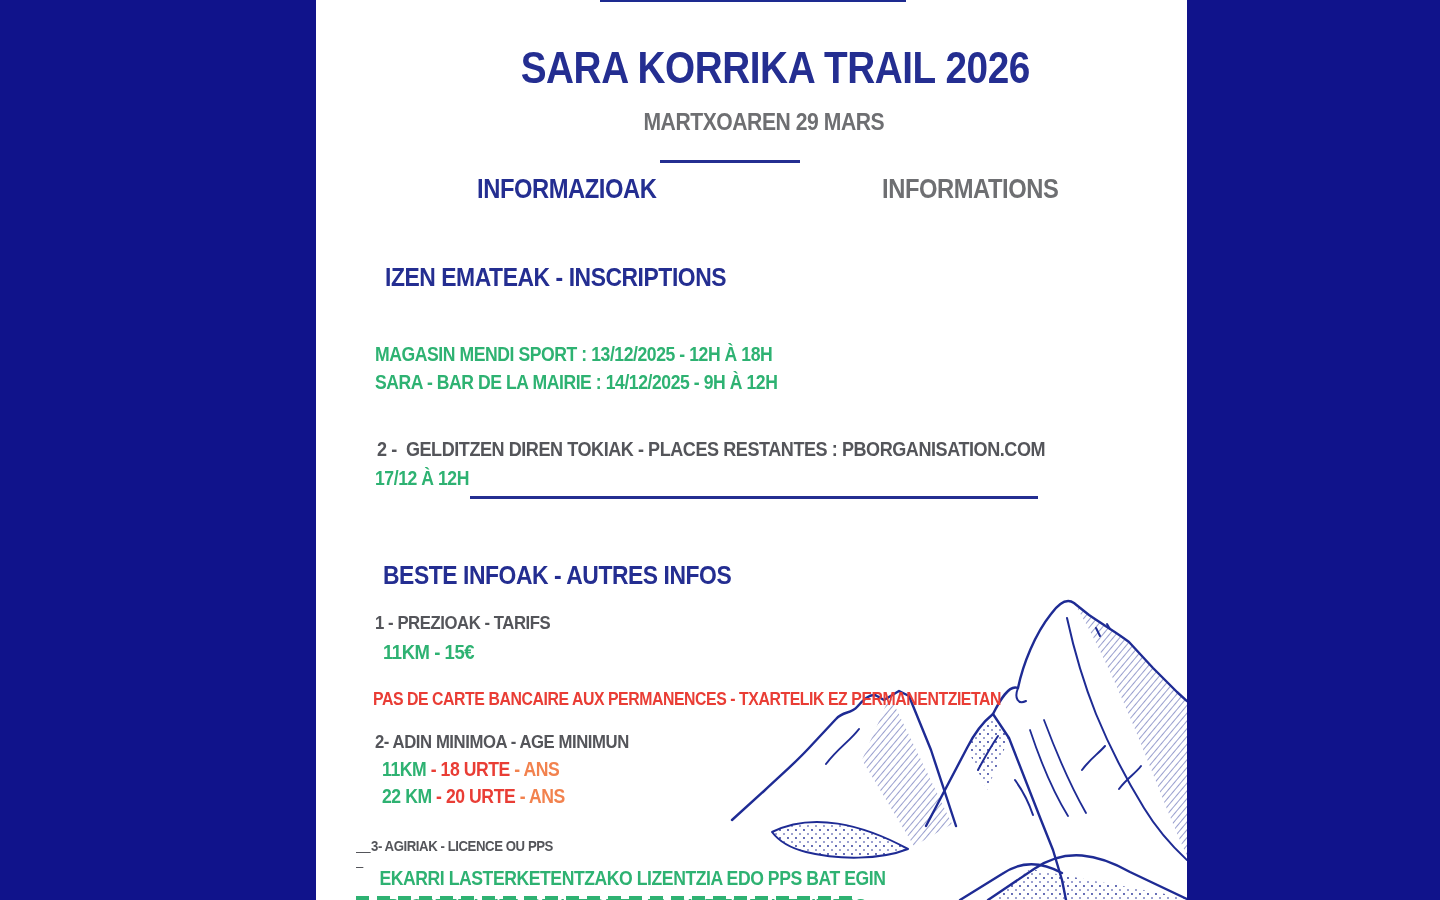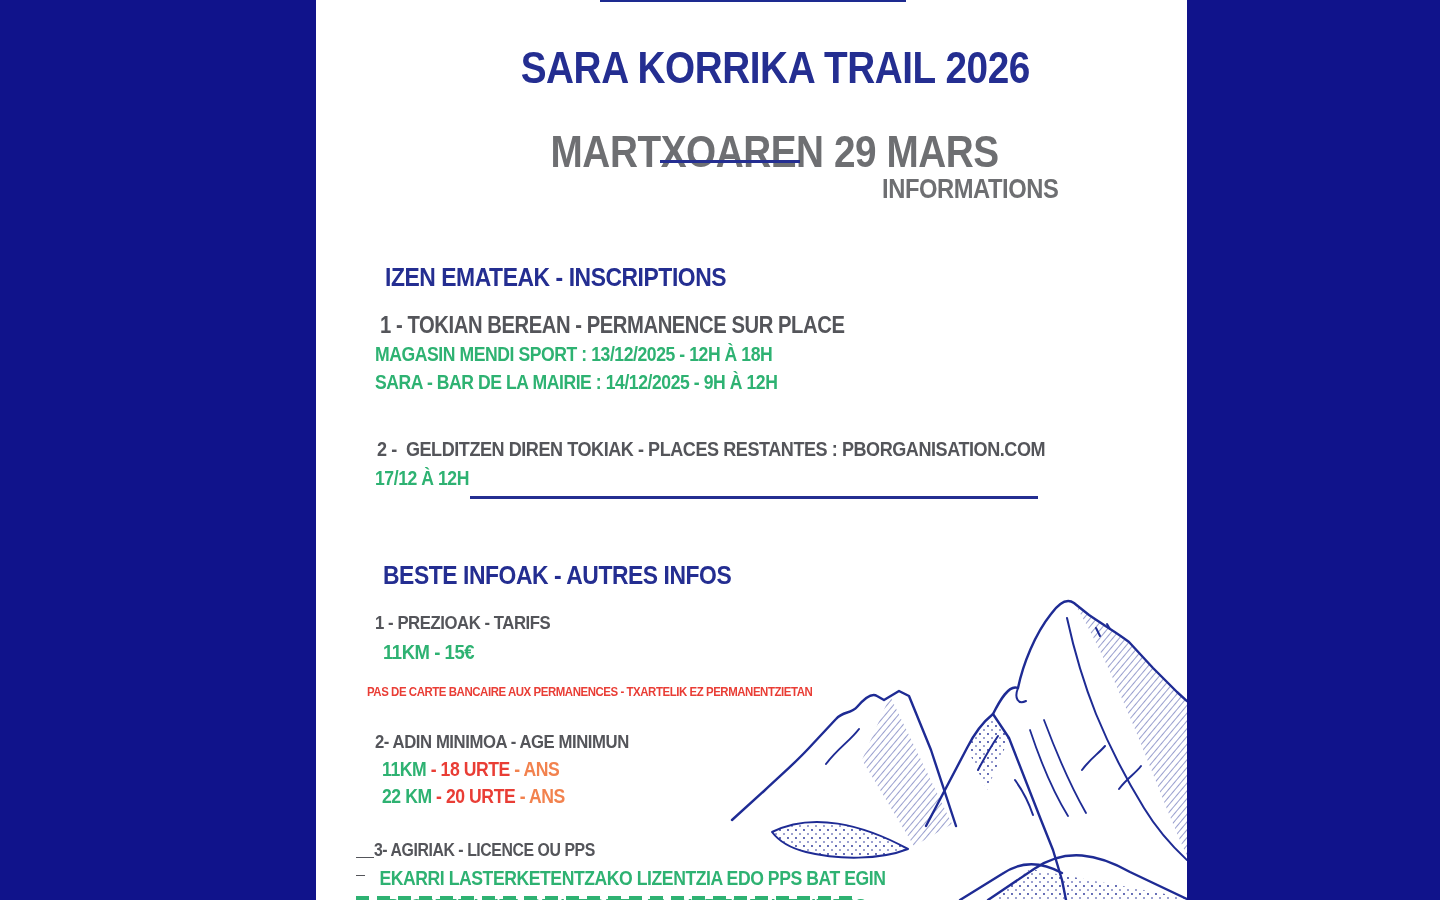--- a/index.html
+++ b/index.html
@@ -36,36 +36,36 @@
 <div class="bar bar-right"></div>
 
 <div class="panel">
 
   <div class="top-edge"></div>
 
   <div class="line center navy" style="top:2px;font-size:44px;">
     <span class="cond">SARA KORRIKA TRAIL 2026</span>
   </div>
 
-  <div class="line center gray-m" style="top:86px;font-size:44px;">
+  <div class="line center gray-m" style="top:86px;font-size:24px;">
     <span class="cond">MARTXOAREN 29 MARS</span>
   </div>
 
+  <div class="line navy" style="left:133px;top:149px;font-size:27px;">
+    <span class="cond">INFORMAZIOAK</span>
+  </div>
   <div class="rule" style="left:344px;top:160px;width:140px;height:3px;"></div>
   <div class="line navy" style="left:42px;top:238px;font-size:26px;">
     <span class="cond">IZEN EMATEAK - INSCRIPTIONS</span>
   </div>
 
   <div class="line gray-m" style="left:538px;top:149px;font-size:27px;">
     <span class="cond">INFORMATIONS</span>
   </div>
 
-  <div class="line gray-d" style="left:40px;top:291px;font-size:23px;">
-    <span class="cond">1 - TOKIAN BEREAN - PERMANENCE SUR PLACE</span>
-  </div>
   <div class="line green" style="left:39px;top:324px;font-size:20px;text-align:center;">
     <span class="cond">MAGASIN MENDI SPORT : 13/12/2025 - 12H À 18H</span>
   </div>
   <div class="line green" style="left:39px;top:352px;font-size:20px;">
     <span class="cond">SARA - BAR DE LA MAIRIE : 14/12/2025 - 9H À 12H</span>
   </div>
 
   <div class="line gray-d" style="left:40px;top:418px;font-size:20.5px;">
     <span class="cond">2 -  GELDITZEN DIREN TOKIAK - PLACES RESTANTES : PBORGANISATION.COM</span>
   </div>
@@ -78,35 +78,35 @@
   <div class="line navy" style="left:40px;top:536px;font-size:26px;">
     <span class="cond">BESTE INFOAK - AUTRES INFOS</span>
   </div>
 
   <div class="line gray-d" style="left:40px;top:594px;font-size:19px;">
     <span class="cond">1 - PREZIOAK - TARIFS</span>
   </div>
   <div class="line green" style="left:46px;top:620px;font-size:21px;">
     <span class="cond">11KM - 15€</span>
   </div>
-  <div class="line red" style="left:39px;top:672px;font-size:13px;">
+  <div class="line red" style="left:39px;top:672px;font-size:18px;">
     <span class="cond">PAS DE CARTE BANCAIRE AUX PERMANENCES - TXARTELIK EZ PERMANENTZIETAN</span>
   </div>
 
   <div class="line gray-d" style="left:40px;top:713px;font-size:19px;">
     <span class="cond">2- ADIN MINIMOA - AGE MINIMUN</span>
   </div>
   <div class="line" style="left:46px;top:739px;font-size:20px;">
     <span class="cond"><span class="green">11KM</span><span class="red"> - 18 URTE</span><span class="orange"> - ANS</span></span>
   </div>
   <div class="line" style="left:46px;top:766px;font-size:20px;">
     <span class="cond"><span class="green">22 KM</span><span class="red"> - 20 URTE</span><span class="orange"> - ANS</span></span>
   </div>
 
-  <div class="line gray-d" style="left:40px;top:823px;font-size:18px;text-decoration:underline;">
+  <div class="line gray-d" style="left:40px;top:823px;font-size:15px;text-decoration:underline;">
     <span class="cond">3- AGIRIAK - LICENCE OU PPS</span>
   </div>
   <div class="line green" style="left:39px;top:848px;font-size:20px;">
     <span class="cond"> EKARRI LASTERKETENTZAKO LIZENTZIA EDO PPS BAT EGIN</span>
   </div>
   <div class="line green" style="left:39px;top:876px;font-size:20px;">
     <span class="cond">APPORTER UNE LICENCE DE TRAIL OU BIEN FAIRE UN PPS</span>
   </div>
 
   <div class="cutoff"></div>

